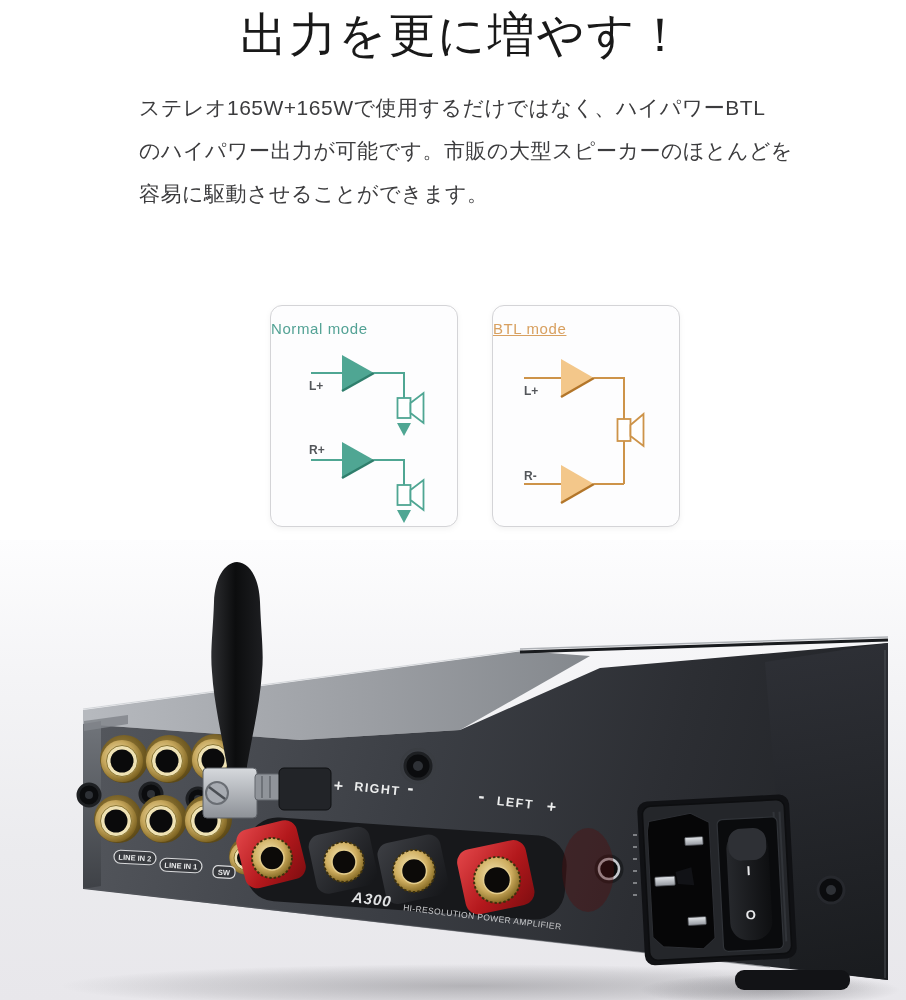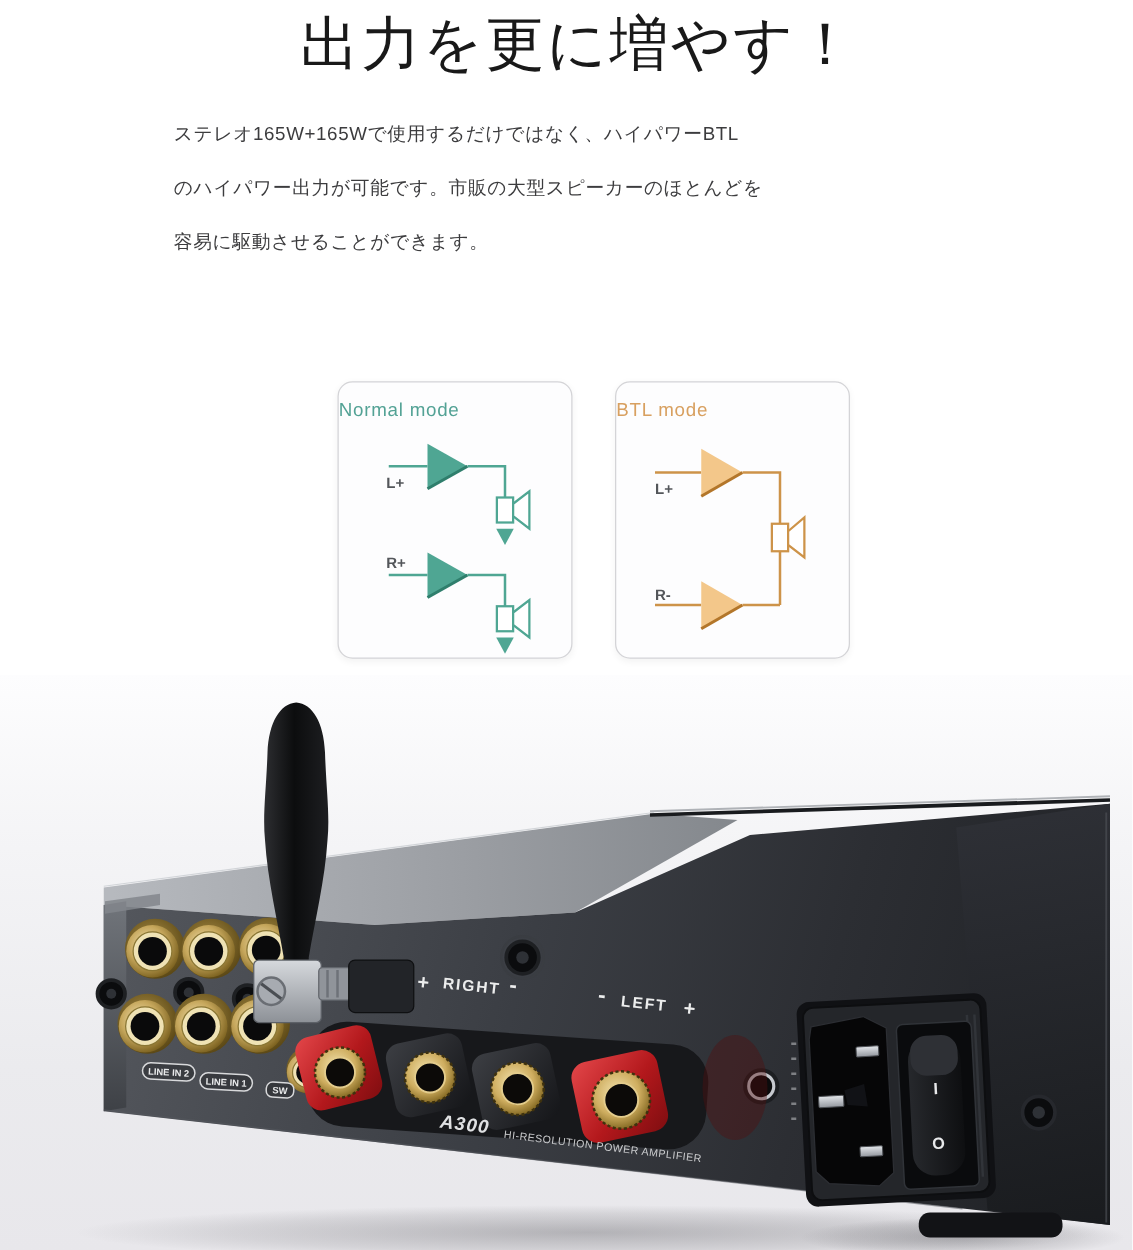--- a/index.html
+++ b/index.html
@@ -9,35 +9,35 @@
     font-family:"Liberation Sans","DejaVu Sans",sans-serif;
   }
   .page{position:absolute;inset:0;}
   .title{
     position:absolute;top:4px;left:0;right:0;margin:0;
     text-align:center;font-size:47px;font-weight:500;color:#191919;
     letter-spacing:2px;
     padding-left:20px;
   }
   .desc{position:absolute;top:86px;left:139px;width:640px;}
-  .desc p{margin:0;font-size:15px;line-height:43px;color:#3c3c3e;letter-spacing:.5px;white-space:nowrap;}
+  .desc p{margin:0;font-size:21px;line-height:43px;color:#3c3c3e;letter-spacing:.5px;white-space:nowrap;}
   .mode-box{
     position:absolute;top:305px;width:188px;height:222px;
     background:#fdfdfe;border:1.5px solid #d4d4d7;border-radius:12px;
     box-shadow:0 2px 6px rgba(0,0,0,.05);
     box-sizing:border-box;
   }
   .mode-box.normal{left:270px;}
   .mode-box.btl{left:492px;}
   .mode-title{
     position:absolute;top:14px;left:0;right:0;text-align:left;
     font-size:15px;letter-spacing:.6px;
   }
   .mode-box.normal .mode-title{color:#53a295;}
-  .mode-box.btl .mode-title{color:#d8a060;}
+  .mode-box.btl .mode-title{color:#d8a060;text-decoration:underline;}
   .circuit{position:absolute;left:0;top:0;}
   .photo{
     position:absolute;left:0;top:540px;width:906px;height:460px;
     background:linear-gradient(180deg,#fdfdfe 0%,#f4f4f6 30%,#ebebee 68%,#e8e7eb 100%);
   }
   .photo svg{position:absolute;left:0;top:0;}
   svg text{font-family:"Liberation Sans","DejaVu Sans",sans-serif;}
 </style>
 </head>
 <body>

